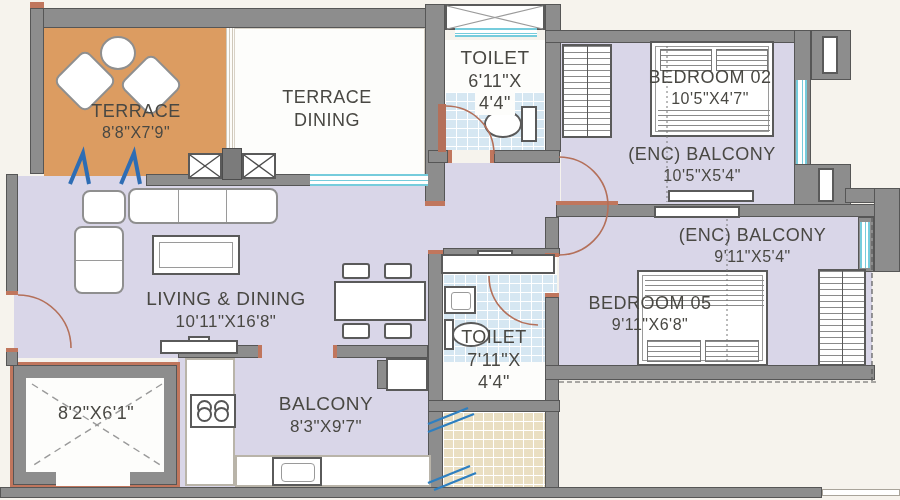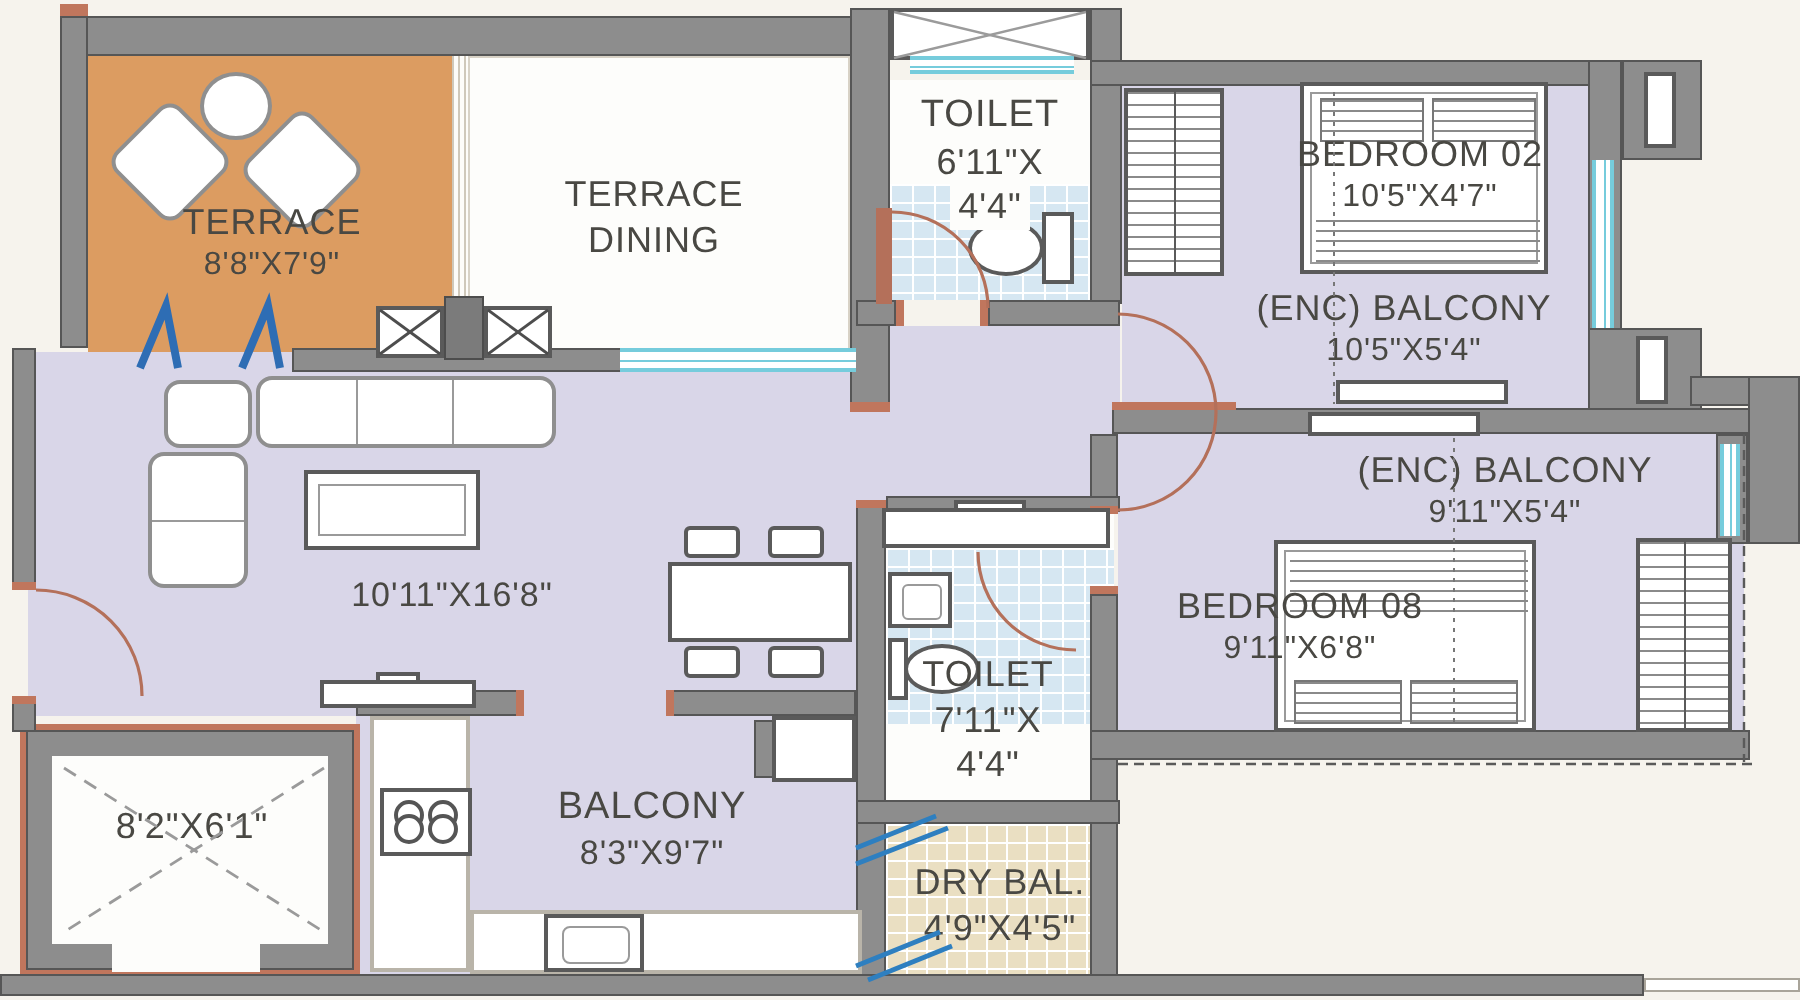--- a/index.html
+++ b/index.html
@@ -203,38 +203,35 @@
   </div>
   <div class="lbl" style="left:592px;top:143px;width:220px;">
     <div class="nm">(ENC) BALCONY</div>
     <div class="dm">10'5"X5'4"</div>
   </div>
   <div class="lbl" style="left:640px;top:224px;width:225px;">
     <div class="nm">(ENC) BALCONY</div>
     <div class="dm">9'11"X5'4"</div>
   </div>
   <div class="lbl" style="left:545px;top:292px;width:210px;">
-    <div class="nm">BEDROOM 08</div>
+    <div class="nm">BEDROOM 05</div>
     <div class="dm">9'11"X6'8"</div>
   </div>
   <div class="lbl" style="left:120px;top:287px;width:212px;">
+    <div class="nm-lg">LIVING &amp; DINING</div>
     <div class="dm" style="font-size:17px;">10'11"X16'8"</div>
   </div>
   <div class="lbl" style="left:447px;top:326px;width:94px;">
     <div class="nm">TOILET</div>
     <div class="nm">7'11"X</div>
     <div class="nm">4'4"</div>
   </div>
   <div class="lbl" style="left:240px;top:392px;width:172px;">
     <div class="nm-lg">BALCONY</div>
     <div class="dm" style="font-size:17px;">8'3"X9'7"</div>
-  </div>
-  <div class="lbl" style="left:410px;top:430px;width:180px;">
-    <div class="nm">DRY BAL.</div>
-    <div class="nm">4'9"X4'5"</div>
   </div>
   <div class="lbl" style="left:20px;top:402px;width:152px;">
     <div class="nm">8'2"X6'1"</div>
   </div>
 
   <svg class="overlay" width="900" height="500" viewBox="0 0 900 500">
     <g stroke="#b4705a" stroke-width="1.6" fill="none">
       <path d="M18,295 A53,53 0 0 1 71,348"></path>
       <path d="M446,106 A48,48 0 0 1 494,154"></path>
       <path d="M489,276 A49,49 0 0 0 538,325"></path>

